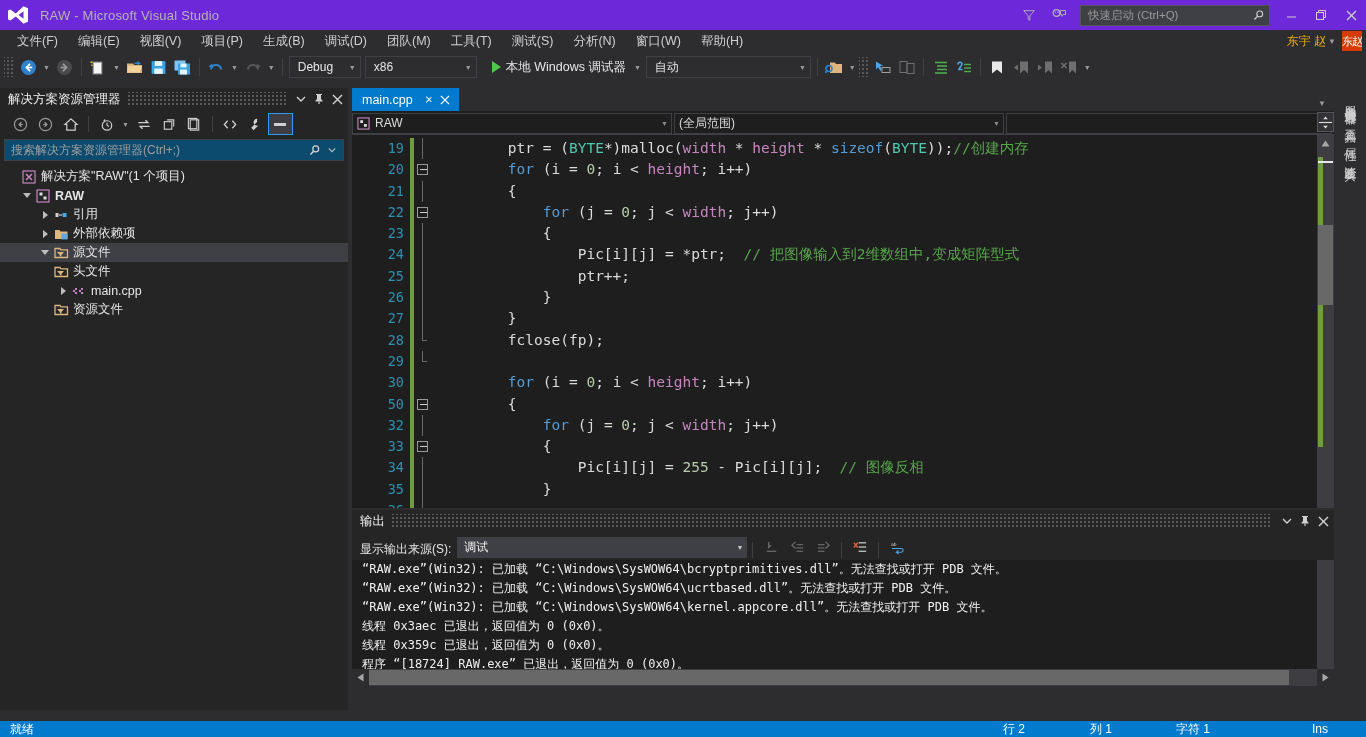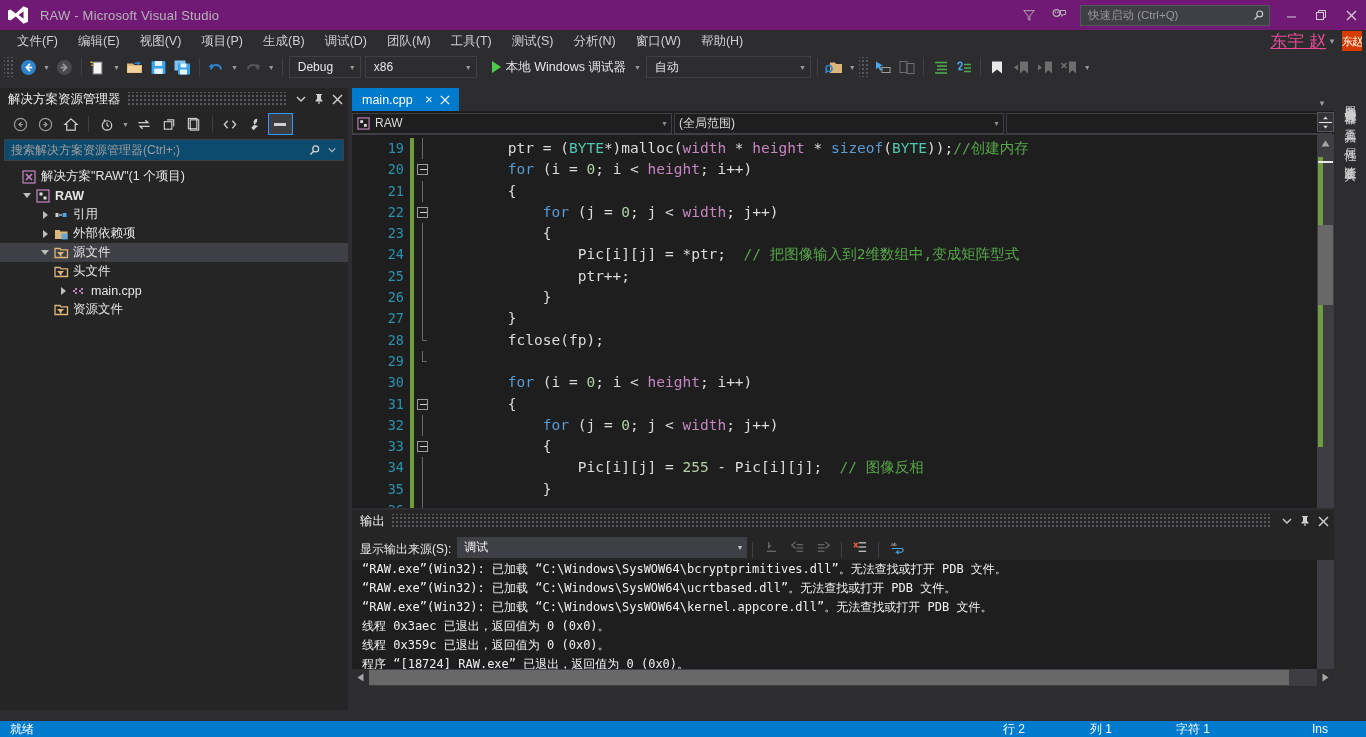--- a/index.html
+++ b/index.html
@@ -8,21 +8,21 @@
     background:#2d2d30;
     font-family:"Liberation Sans", sans-serif;
     font-size:12px; color:#f1f1f1;
     -webkit-font-smoothing:antialiased;
   }
   .app { position:relative; width:1366px; height:737px; background:#2d2d30; }
 
   
   .titlebar{
     position:absolute; left:0; top:0; width:1366px; height:30px;
-    background:#701a75; display:flex; align-items:center;
+    background:#6d28d9; display:flex; align-items:center;
   }
   .vs-logo{ width:24px; height:24px; margin-left:6px; position:relative; }
   .vs-logo svg{ display:block; }
   .title-text{ margin-left:10px; font-size:13px; color:#b5b5b5; letter-spacing:.2px; }
 
   .title-right{ position:absolute; right:0; top:0; height:30px; display:flex; align-items:center; }
   .ticon{ width:30px; height:30px; display:flex; align-items:center; justify-content:center; cursor:default; }
   .quick-launch{
     width:190px; height:21px; background:#3f3f46; border:1px solid #555558;
     display:flex; align-items:center; padding:0 4px 0 7px; margin:0 6px;
@@ -32,21 +32,21 @@
 
   
   .menubar{
     position:absolute; left:0; top:30px; width:1366px; height:22px;
     display:flex; align-items:center; padding-left:8px;
   }
   .menu-item{
     font-size:12.5px; color:#d0d0d0; padding:2px 9px; margin-right:2px; cursor:default; white-space:nowrap;
   }
   .menu-right{ position:absolute; right:4px; top:0; height:22px; display:flex; align-items:center; }
-  .user-name{ font-size:17px; color:#ec4899; margin-right:2px;text-decoration:underline; }
+  .user-name{ font-size:12px; color:#eab308; margin-right:2px; }
   .caret-sm{ color:#9a9a9a; font-size:8px; margin-right:6px; }
   .avatar{
     width:20px; height:20px; background:#d83b01; color:#fff; font-size:11px;
     display:flex; align-items:center; justify-content:center; letter-spacing:-1px; overflow:hidden;
   }
 
   
   .toolbar{
     position:absolute; left:0; top:52px; width:1366px; height:30px;
     background:#2d2d30; display:flex; align-items:center; padding-left:4px;
@@ -717,21 +717,21 @@
           <div class="ln">21</div>
           <div class="ln">22</div>
           <div class="ln">23</div>
           <div class="ln">24</div>
           <div class="ln">25</div>
           <div class="ln">26</div>
           <div class="ln">27</div>
           <div class="ln">28</div>
           <div class="ln">29</div>
           <div class="ln">30</div>
-          <div class="ln">31</div>
+          <div class="ln">50</div>
           <div class="ln">32</div>
           <div class="ln">33</div>
           <div class="ln">34</div>
           <div class="ln">35</div>
           <div class="ln">36</div>
         </div>
       <div class="changebar" id="changebar">
           <div class="cb" style="background: rgb(111, 156, 63);"></div>
           <div class="cb" style="background: rgb(111, 156, 63);"></div>
           <div class="cb" style="background: rgb(111, 156, 63);"></div>

